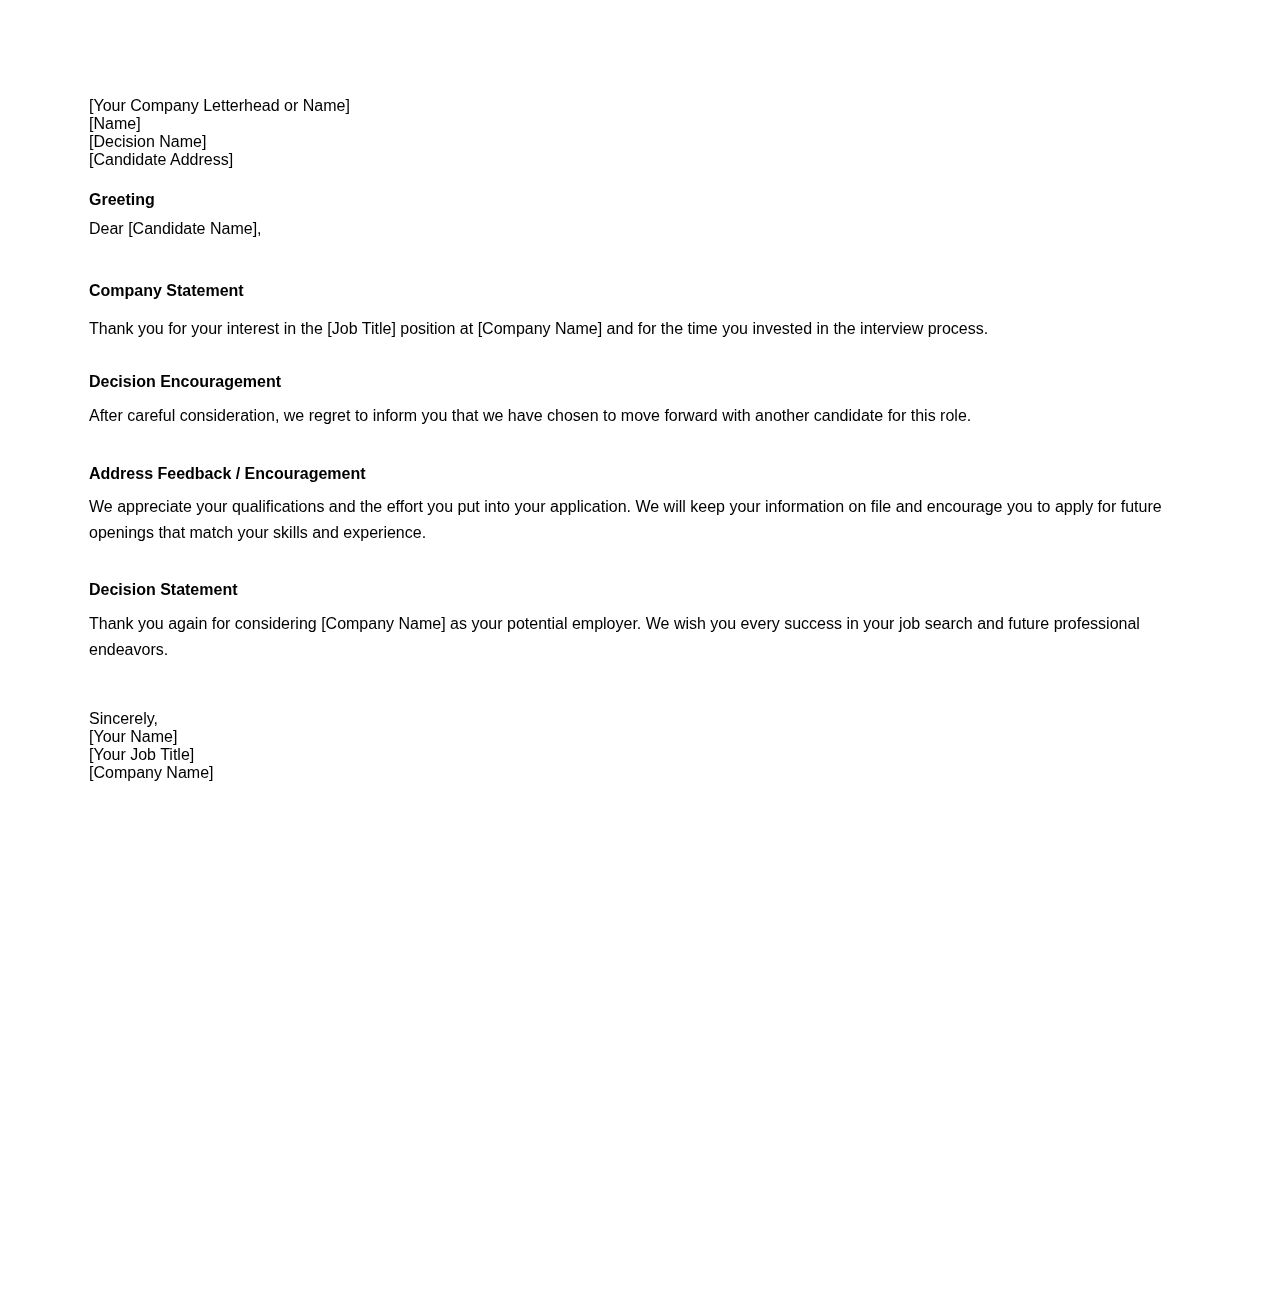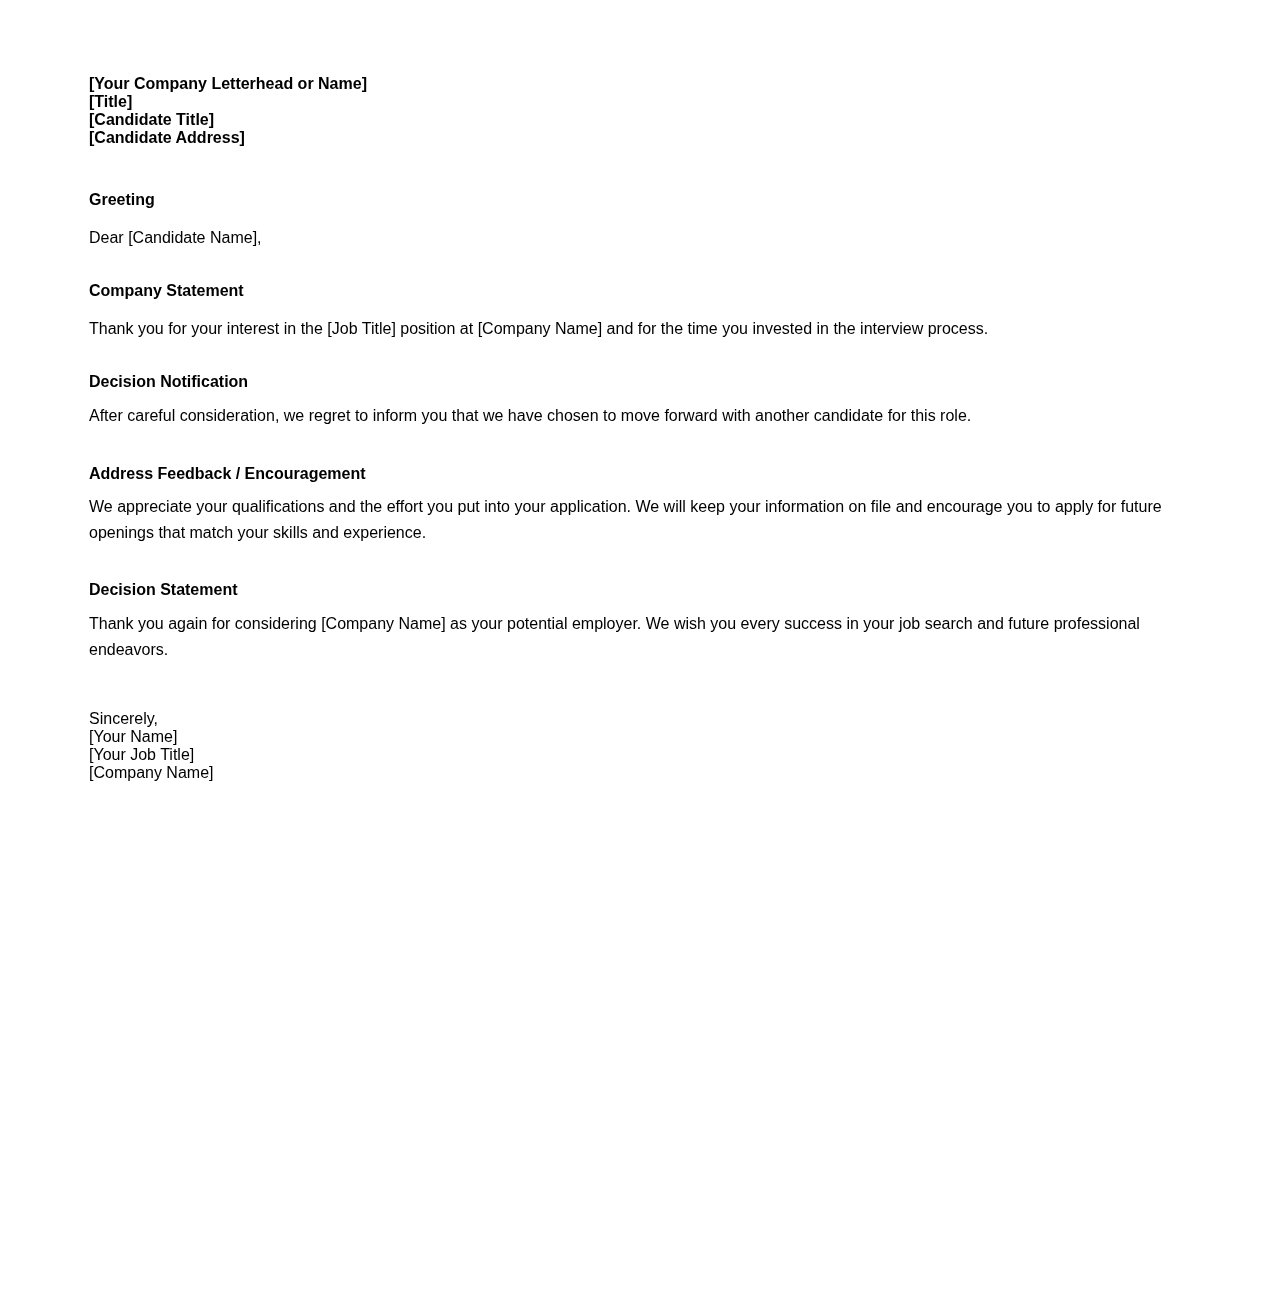--- a/index.html
+++ b/index.html
@@ -2,44 +2,44 @@
 <html><head>
   <meta charset="utf-8">
   <style>
     html, body { margin: 0; padding: 0; background: #ffffff; }
     body {
       width: 1278px; height: 1300px; overflow: hidden;
       font-family: "Liberation Sans", sans-serif;
       color: #000000; font-size: 16px;
     }
     .page { position: relative; padding: 0 0 0 89px; width: 1100px; }
-    .header-block { position: absolute; top: 75px; left: 89px; line-height: 18px; font-weight: bold; }
+    .header-block { position: absolute; top: 97px; left: 89px; line-height: 18px; }
     .line { display: block; white-space: nowrap; }
     .section-title { position: absolute; left: 89px; font-weight: bold; line-height: 18px; white-space: nowrap; }
     .para { position: absolute; left: 89px; width: 1090px; line-height: 26px; }
     .sign-block { position: absolute; top: 710px; left: 89px; line-height: 18px; }
   </style>
 </head>
 <body>
 
 <div class="page">
   <div class="header-block">
     <span class="line">[Your Company Letterhead or Name]</span>
-    <span class="line">[Title]</span>
-    <span class="line">[Candidate Title]</span>
+    <span class="line">[Name]</span>
+    <span class="line">[Decision Name]</span>
     <span class="line">[Candidate Address]</span>
   </div>
 
   <div class="section-title" style="top:191px">Greeting</div>
-  <div class="para" style="top:225px">Dear [Candidate Name],</div>
+  <div class="para" style="top:216px">Dear [Candidate Name],</div>
 
   <div class="section-title" style="top:282px">Company Statement</div>
   <div class="para" style="top:316px">Thank you for your interest in the [Job Title] position at [Company Name] and for the time you invested in the interview process.</div>
 
-  <div class="section-title" style="top:373px">Decision Notification</div>
+  <div class="section-title" style="top:373px">Decision Encouragement</div>
   <div class="para" style="top:403px">After careful consideration, we regret to inform you that we have chosen to move forward with another candidate for this role.</div>
 
   <div class="section-title" style="top:465px">Address Feedback / Encouragement</div>
   <div class="para" style="top:494px">We appreciate your qualifications and the effort you put into your application. We will keep your information on file and encourage you to apply for future openings that match your skills and experience.</div>
 
   <div class="section-title" style="top:581px">Decision Statement</div>
   <div class="para" style="top:611px">Thank you again for considering [Company Name] as your potential employer. We wish you every success in your job search and future professional endeavors.</div>
 
   <div class="sign-block">
     <span class="line">Sincerely,</span>

